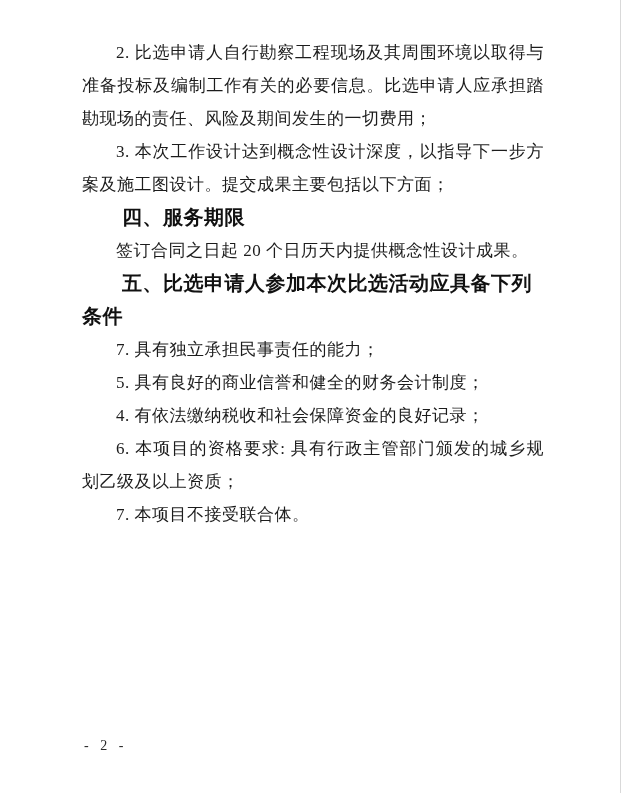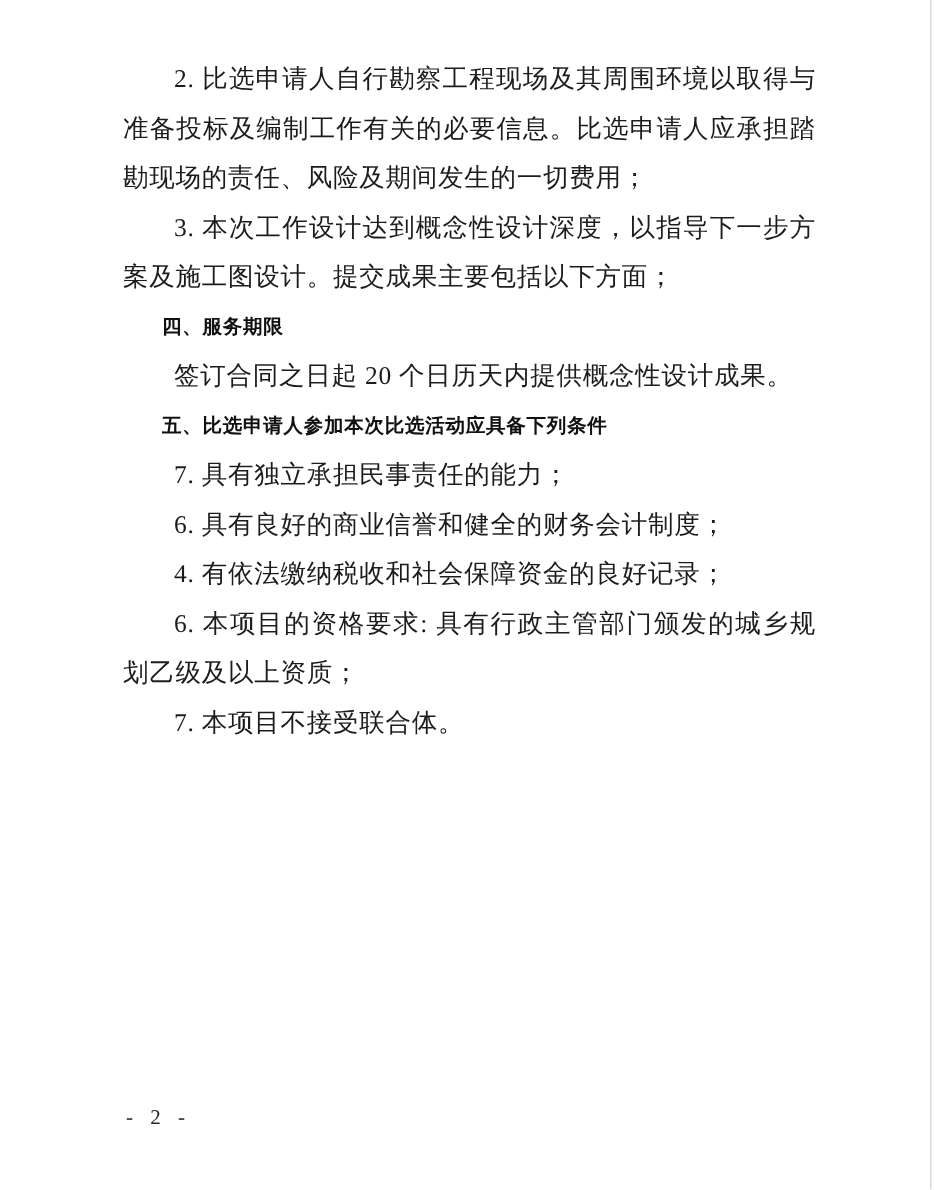--- a/index.html
+++ b/index.html
@@ -34,21 +34,21 @@
     margin: 0;
     font-size: 17px;
     line-height: 33px;
     letter-spacing: 0.5px;
     text-indent: 2em;
     text-align: justify;
     font-family: "Liberation Serif", "DejaVu Serif", serif;
   }
   .heading {
     margin: 0;
-    font-size: 13px;
+    font-size: 20px;
     font-weight: bold;
     line-height: 33px;
     letter-spacing: 0.5px;
     text-indent: 2em;
     font-family: "Liberation Sans", "DejaVu Sans", sans-serif;
     color: #111111;
   }
   .page-number {
     position: absolute;
     left: 84px;
@@ -63,20 +63,20 @@
 <body>
 
 <div class="page">
   <div class="content">
     <p class="para">2. 比选申请人自行勘察工程现场及其周围环境以取得与准备投标及编制工作有关的必要信息。比选申请人应承担踏勘现场的责任、风险及期间发生的一切费用；</p>
     <p class="para">3. 本次工作设计达到概念性设计深度，以指导下一步方案及施工图设计。提交成果主要包括以下方面；</p>
     <h2 class="heading">四、服务期限</h2>
     <p class="para">签订合同之日起 20 个日历天内提供概念性设计成果。</p>
     <h2 class="heading">五、比选申请人参加本次比选活动应具备下列条件</h2>
     <p class="para">7. 具有独立承担民事责任的能力；</p>
-    <p class="para">6. 具有良好的商业信誉和健全的财务会计制度；</p>
+    <p class="para">5. 具有良好的商业信誉和健全的财务会计制度；</p>
     <p class="para">4. 有依法缴纳税收和社会保障资金的良好记录；</p>
     <p class="para">6. 本项目的资格要求: 具有行政主管部门颁发的城乡规划乙级及以上资质；</p>
     <p class="para">7. 本项目不接受联合体。</p>
   </div>
   <div class="page-number">- 2 -</div>
   <div class="scan-edge"></div>
 </div>
 
 </body></html>

